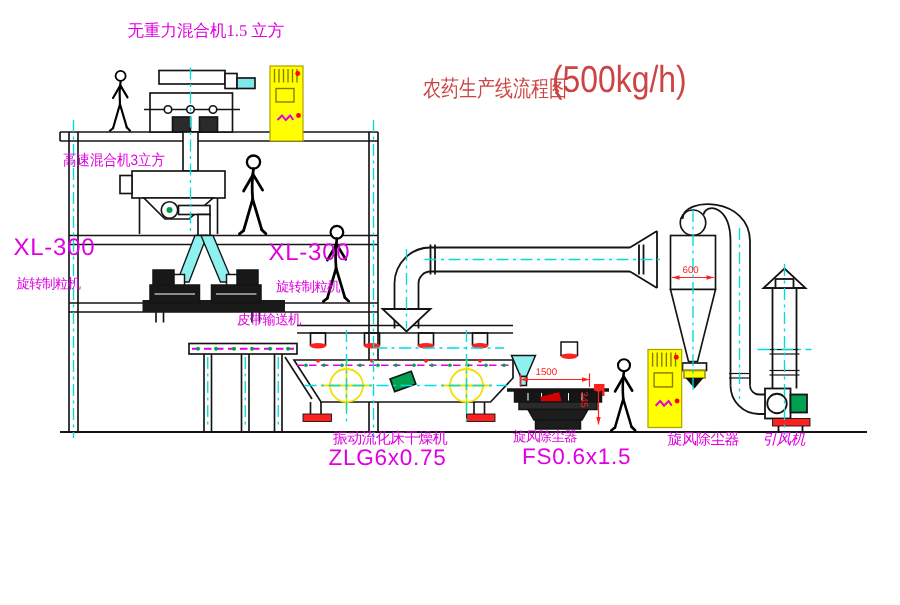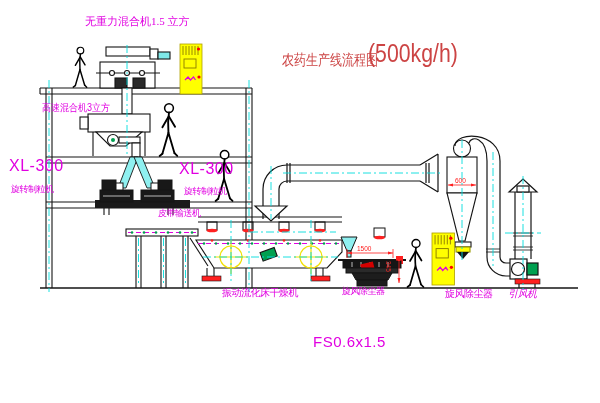--- a/index.html
+++ b/index.html
@@ -308,23 +308,24 @@
 
 <div class="lbl model" style="left:9px;top:158px;font-size:16px;">XL-300</div>
 <div class="lbl small-cn" style="left:11px;top:185px;">旋转制粒机</div>
 
 <div class="lbl model" style="left:179px;top:161px;font-size:16px;">XL-300</div>
 <div class="lbl small-cn" style="left:184px;top:187px;">旋转制粒机</div>
 
 <div class="lbl small-cn" style="left:158px;top:209px;">皮带输送机</div>
 
 <div class="lbl small-cn" style="left:222px;top:288px;font-size:10px;">振动流化床干燥机</div>
+<div class="lbl model" style="left:219px;top:298px;">ZLG6x0.75</div>
 
 <div class="lbl small-cn" style="left:342px;top:287px;">旋风除尘器</div>
-<div class="lbl model" style="left:313px;top:297px;margin-top:37px;">FS0.6x1.5</div>
+<div class="lbl model" style="left:348px;top:297px;">FS0.6x1.5</div>
 
 <div class="lbl small-cn" style="left:445px;top:289px;font-size:10px;">旋风除尘器</div>
 <div class="lbl small-cn" style="left:508px;top:289px;font-size:10px;font-style:italic;">引风机</div>
 
 <div class="lbl dim" style="left:357px;top:246px;">1500</div>
 <div class="lbl dim" style="left:391px;top:261px;transform:rotate(90deg);">345</div>
 <div class="lbl dim" style="left:455px;top:178px;">600</div>
 
 </div>
 

